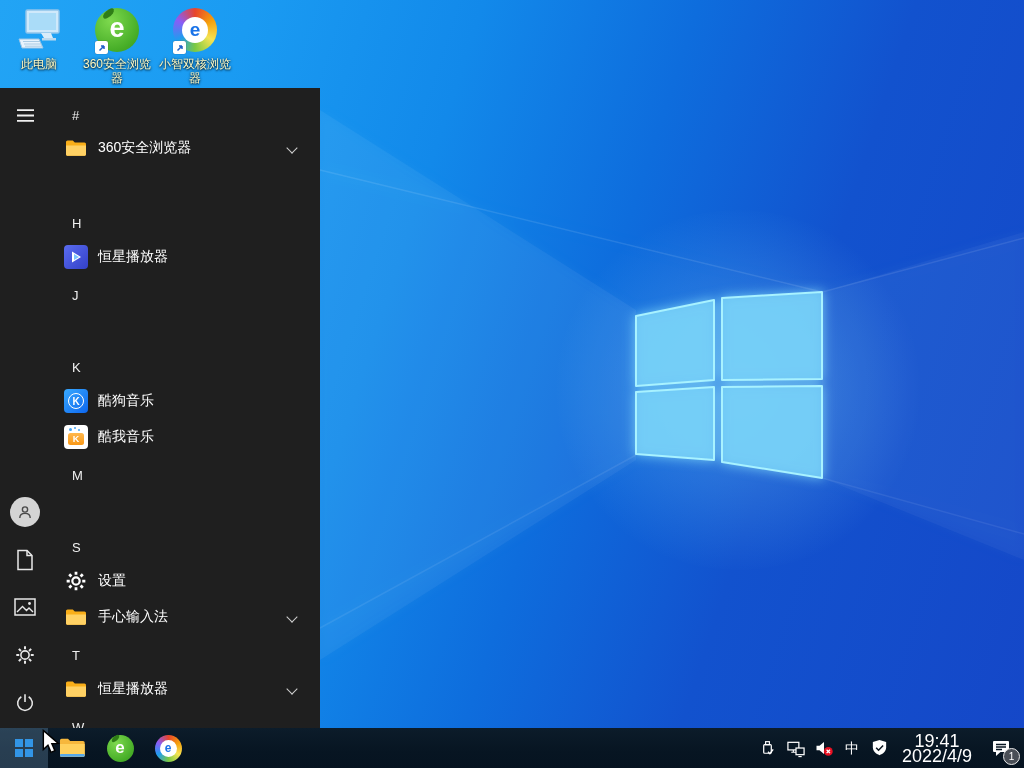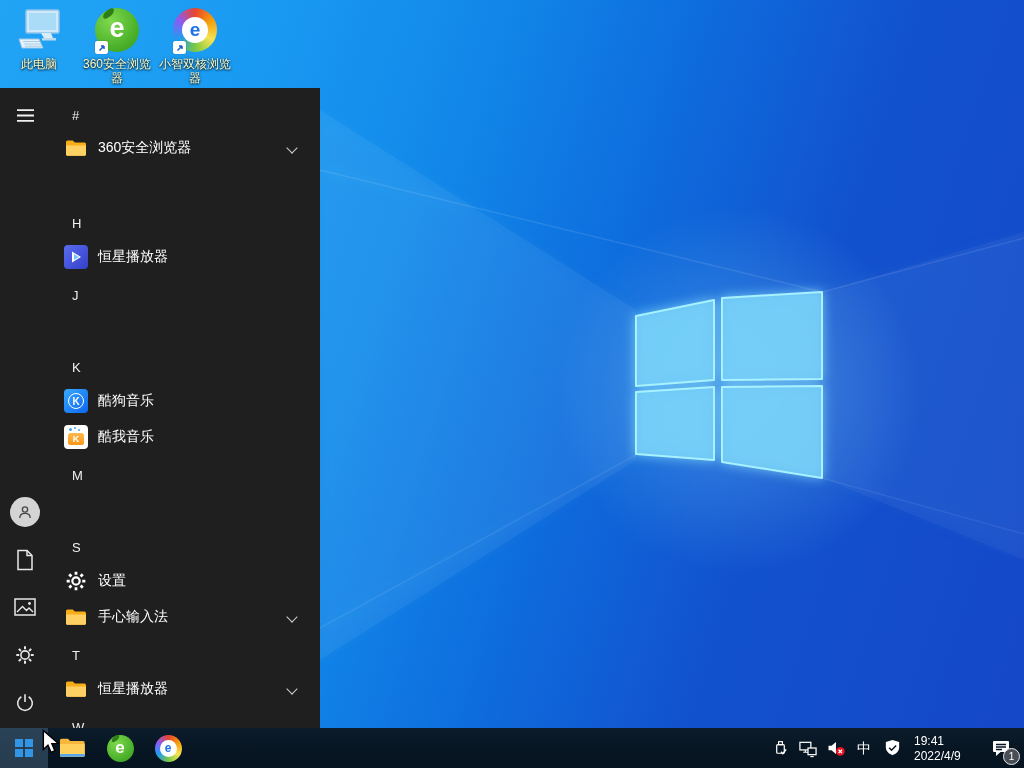--- a/index.html
+++ b/index.html
@@ -58,21 +58,21 @@
   .start-btn{background:rgba(125,170,205,.28);}
   .winlogo{display:grid;grid-template-columns:8px 8px;grid-template-rows:8px 8px;gap:2px;}
   .winlogo span{background:#3295e6;display:block;}
   .tb-circle{width:27px;height:27px;border-radius:50%;display:flex;align-items:center;justify-content:center;}
   .tb-circle.g360 .e{font-size:17px;margin-top:-2px;}
   .tb-circle.xz .inner{width:17px;height:17px;}
   .tb-circle.xz .e{font-size:12px;margin-top:-1px;}
   .tray{margin-left:auto;display:flex;align-items:center;gap:8px;padding-right:8px;}
   .tray-ic{width:20px;height:20px;display:flex;align-items:center;justify-content:center;}
   .ime{color:#fff;font-size:14px;line-height:20px;width:20px;text-align:center;}
-  .clock{text-align:left;color:#fff;font-size:12px;line-height:15px;margin:1px 6px 0 4px;min-width:58px;}
+  .clock{text-align:center;color:#fff;font-size:18px;line-height:15px;margin:1px 6px 0 4px;min-width:58px;}
   .ac-wrap{position:relative;width:30px;height:30px;display:flex;align-items:center;justify-content:center;}
   .badge{position:absolute;right:-4px;bottom:-2px;width:15px;height:15px;border-radius:50%;background:#4a4f57;
     border:1px solid #e8e8e8;color:#fff;font-size:10px;display:flex;align-items:center;justify-content:center;}
 
   .cursor{position:absolute;left:41px;top:729px;z-index:99;pointer-events:none;}
 </style>
 </head>
 <body>
 
 <div class="screen">

